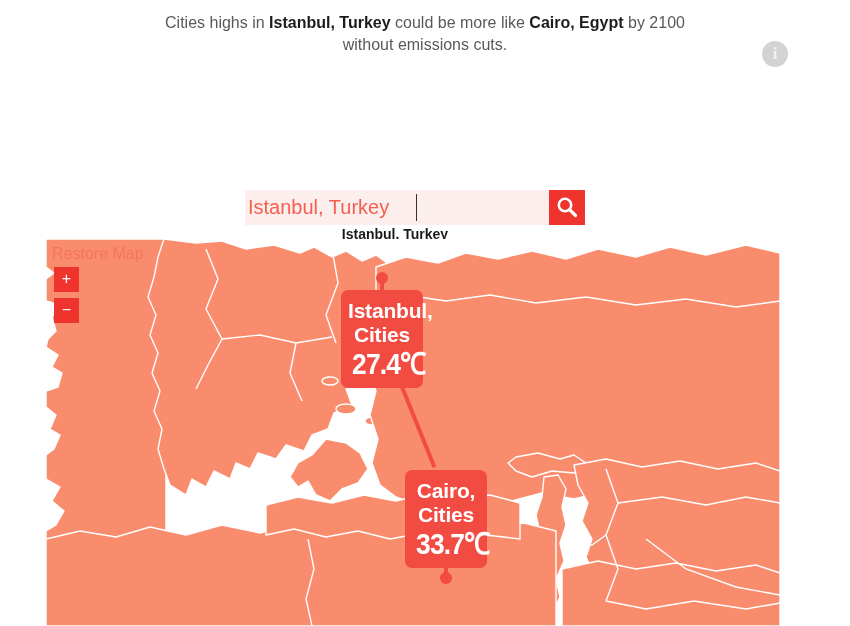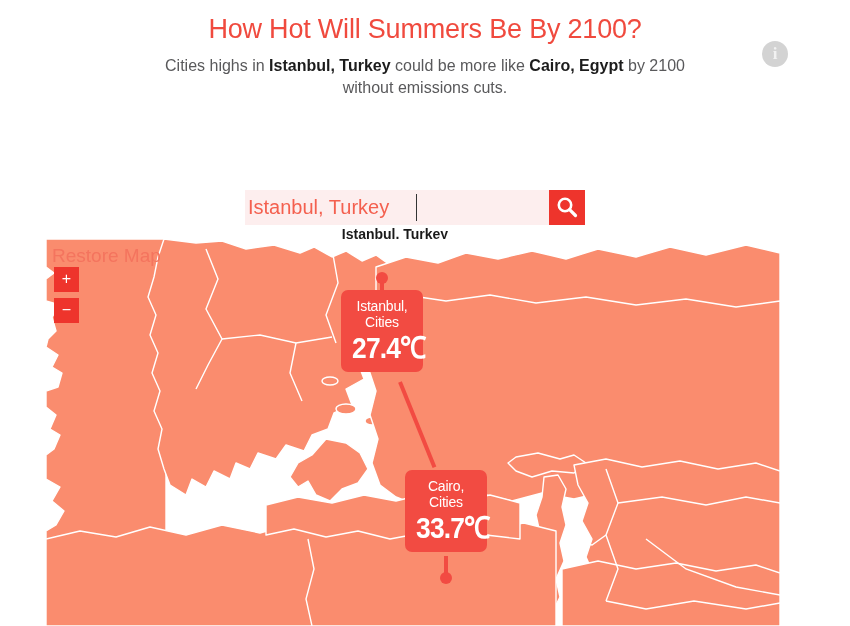--- a/index.html
+++ b/index.html
@@ -119,21 +119,21 @@
     width: 734px; height: 387px;
     background: #ffffff;
     overflow: hidden;
   }
   #map-svg { display: block; }
 
   
   #restore-map {
     position: absolute;
     left: 52px; top: 245px;
-    font-size: 19px;
+    font-size: 16px;
     color: #f4745e;
     cursor: pointer;
     user-select: none;
   }
   .zoom-btn {
     position: absolute;
     left: 54px;
     width: 25px; height: 25px;
     background: #ee342c;
     color: #ffffff;
@@ -152,23 +152,23 @@
     position: absolute;
     background: #f24b42;
     border-radius: 7px;
     text-align: center;
     color: #ffffff;
     padding: 9px 7px 8px 7px;
     box-sizing: border-box;
     z-index: 6;
   }
   .tt-city {
-    font-size: 14px;
+    font-size: 21px;
     line-height: 1.12;
-    font-weight: normal;
+    font-weight: bold;
     letter-spacing: -0.2px;
   }
   .tt-temp {
     font-size: 30px;
     font-weight: bold;
     line-height: 1.1;
     letter-spacing: -1px;
     margin-top: 1px;
     font-family: "Liberation Sans Narrow", "Liberation Sans", sans-serif;
     transform: scaleX(0.88);
@@ -202,21 +202,20 @@
     background: #f24b42;
     transform: rotate(-22deg);
     transform-origin: top center;
     z-index: 4;
   }
 </style>
 </head>
 <body>
 
 <div id="header">
-  <h2 id="sub-title">How Hot Will Summers Be By 2100?</h2>
   <p id="description">
     <span>Cities highs in </span><b>Istanbul, Turkey</b><span> could be more like </span><b>Cairo, Egypt</b><span> by 2100 without emissions cuts.</span>
   </p>
 </div>
 
 <div id="info-icon">i</div>
 
 <div id="search-row">
   <input id="search-input" type="text" value="Istanbul, Turkey" style="">
   <div id="search-caret"></div>

